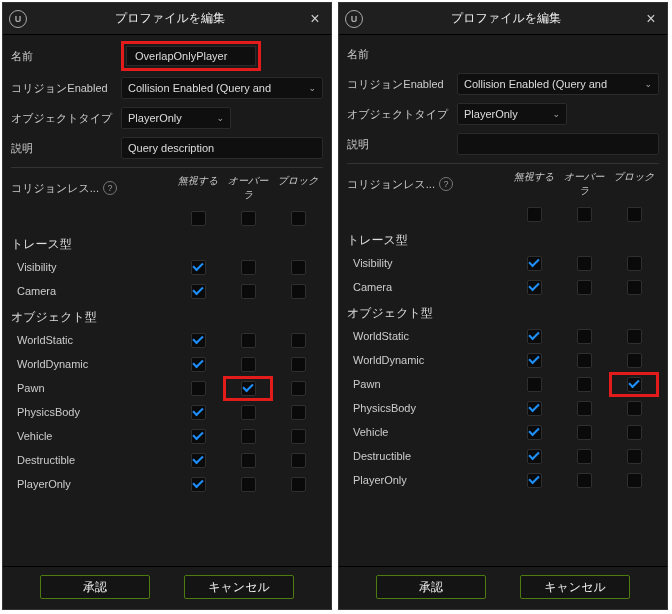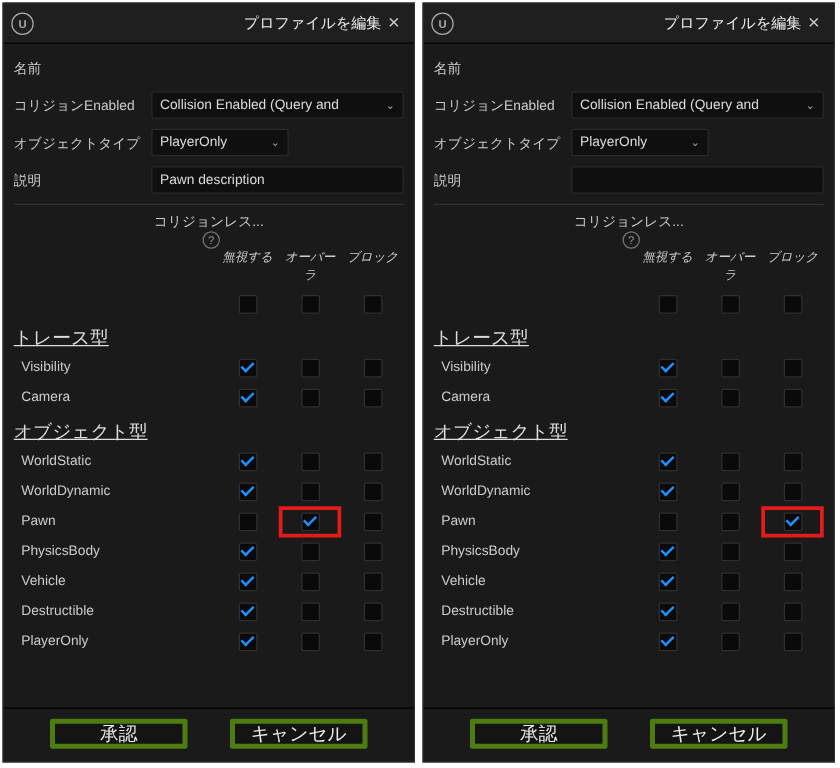--- a/index.html
+++ b/index.html
@@ -32,21 +32,21 @@
     background: #1f1f1f;
   }
   .ue-logo {
     width: 18px; height: 18px;
     border: 1.5px solid #aaa;
     border-radius: 50%;
     display: flex; align-items: center; justify-content: center;
     font-size: 9px; color: #aaa; font-weight: bold;
     margin-right: 8px;
   }
-  .title-text { flex: 1; text-align: right; font-size: 12px; color: #eee; }
+  .title-text { flex: 1; text-align: center; font-size: 12px; color: #eee; }
   .close-x {
     width: 20px; height: 20px;
     display: flex; align-items: center; justify-content: center;
     font-size: 16px; color: #ccc; cursor: pointer;
   }
   .body { flex: 1; padding: 6px 8px 4px 8px; overflow: hidden; }
   .row {
     display: flex;
     align-items: center;
     min-height: 26px;
@@ -83,21 +83,20 @@
     font-size: 11px;
     width: 130px;
     display: flex; align-items: center;
   }
   .sect-divider { border-top: 1px solid #333; margin: 6px 0; }
   .coll-header {
     display: flex;
     align-items: center;
     margin-top: 4px;
     margin-bottom: 4px;
-    flex-direction: column;
   }
   .help-icon {
     width: 14px; height: 14px;
     border: 1px solid #777;
     border-radius: 50%;
     font-size: 9px; color: #999;
     display: inline-flex; align-items: center; justify-content: center;
     margin-left: 4px;
   }
   .col-headers {
@@ -143,41 +142,46 @@
   .footer {
     display: flex;
     justify-content: space-around;
     padding: 8px 20px 10px 20px;
     border-top: 1px solid #000;
     background: #1a1a1a;
   }
   .btn {
     width: 110px; height: 24px;
     background: #141414;
-    border: 4px solid #4d7c0f;
+    border: 1px solid #4d7c0f;
     color: #eee;
-    font-size: 15px;
+    font-size: 12px;
     display: flex; align-items: center; justify-content: center;
     cursor: pointer;
     border-radius: 2px;
   }
-  .subhead { color: #ddd; font-size: 15px; margin: 6px 0 2px 0; text-decoration: underline; }
+  .subhead { color: #ddd; font-size: 12px; margin: 6px 0 2px 0; }
 </style>
 </head>
 <body>
 
 <div class="dialog">
   <div class="titlebar">
     <span class="ue-logo">U</span>
     <span class="title-text">プロファイルを編集</span>
     <span class="close-x">×</span>
   </div>
   <div class="body">
     <div class="row">
       <div class="label">名前</div>
+      <div class="field">
+        <span class="name-wrap red-box">
+          <span class="name-input">OverlapOnlyPlayer</span>
+        </span>
+      </div>
     </div>
     <div class="row">
       <div class="label">コリジョンEnabled</div>
       <div class="field">
         <div class="select">
           <span>Collision Enabled (Query and</span>
           <span class="chev">⌄</span>
         </div>
       </div>
     </div>
@@ -186,21 +190,21 @@
       <div class="field">
         <div class="select" style="width:110px;flex:none">
           <span>PlayerOnly</span>
           <span class="chev">⌄</span>
         </div>
       </div>
     </div>
     <div class="row">
       <div class="label">説明</div>
       <div class="field">
-        <div class="text-input">Pawn description</div>
+        <div class="text-input">Query description</div>
       </div>
     </div>
     <div class="sect-divider"></div>
     <div class="coll-header">
       <span>コリジョンレス...</span>
       <span class="help-icon">?</span>
       <div class="col-headers">
         <span>無視する</span>
         <span>オーバーラ</span>
         <span>ブロック</span>

